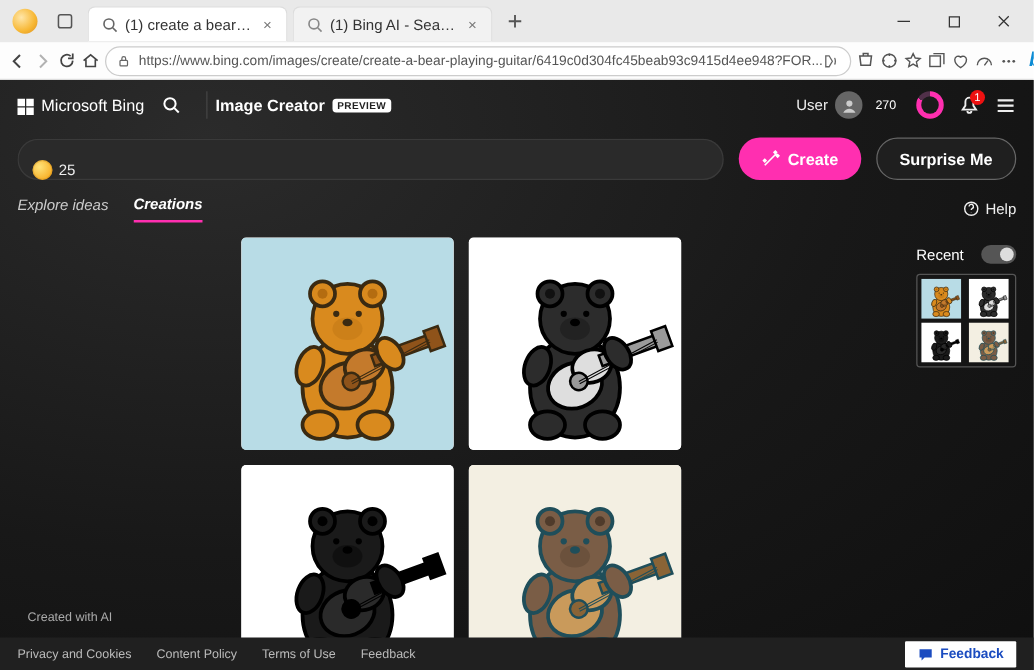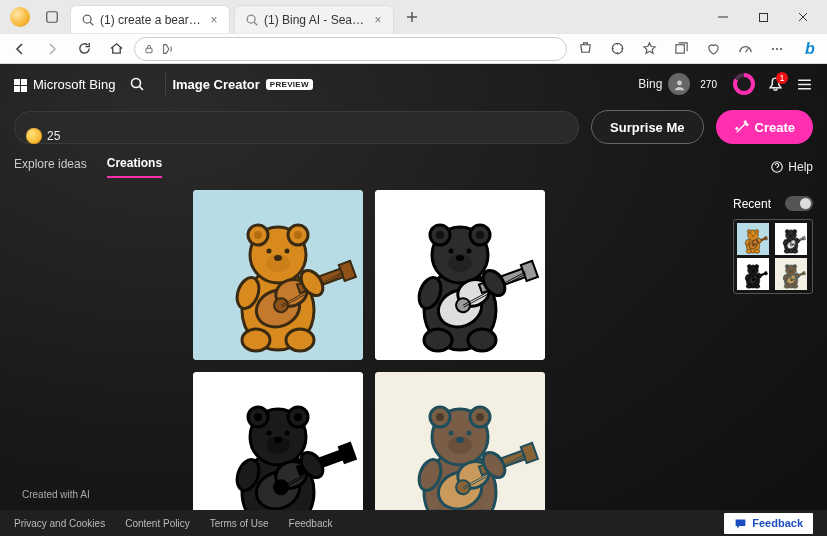--- a/index.html
+++ b/index.html
@@ -48,21 +48,21 @@
   .promptbar { display:flex; align-items:center; gap:12px; padding: 6px 14px 2px 14px; }
   .prompt-wrap { flex:1; display:flex; align-items:center; background:#2a2a2a; border-radius:24px; padding: 0 6px 0 2px; box-shadow: inset 0 0 0 1px #3a3a3a; }
   .prompt-input { flex:1; height:38px; border:2px solid #d41826; background:#2a2a2a; color:#eee; font-size:12px; padding:0 12px; outline:none; }
   .prompt-coins { display:flex; align-items:center; gap:5px; font-size:12px; color:#eee; padding:0 10px;margin-top:17px; }
   .pill { height: 34px; border-radius: 18px; display:flex; align-items:center; justify-content:center; font-size:13px; font-weight:600; padding:0 18px; cursor:pointer; }
   .pill.primary { background:#ff2fb0; color:#fff; }
   .pill.secondary { background:#1f1f1f; color:#fff; border:1px solid #666; }
   .wand-ic { margin-right:6px; }
 
   .tabsrow { display:flex; align-items:center; gap:20px; padding: 10px 14px 8px 14px; font-size:12px; }
-  .ptab { color:#ccc; padding-bottom:6px; }
+  .ptab { color:#ccc; padding-bottom:6px;font-style:italic; }
   .ptab.active { color:#fff; font-weight:600; border-bottom:2px solid #ff2fb0; }
   .tabsrow .spacer { flex:1; }
   .help { display:flex; align-items:center; gap:4px; color:#eee; }
 
   .content { display:flex; padding: 4px 14px 0 14px; height: calc(100% - 150px); }
   .gallery { flex:1; display:flex; justify-content:center; }
   .grid { display:grid; grid-template-columns: 170px 170px; grid-template-rows: 170px 170px; gap: 12px; }
   .tile { background:#fff; border-radius:4px; overflow:hidden; position:relative; }
   .tile svg { width:100%; height:100%; display:block; }
   .aside { width: 90px; padding-left:10px; }
@@ -156,20 +156,21 @@
   <div class="ab-btn">
       <svg width="15" height="15" viewBox="0 0 16 16">
         <path d="M2 8l6-5 6 5M4 7v6h8V7" fill="none" stroke="#444" stroke-width="1.4"></path>
       </svg>
     </div>
   <div class="url-field">
     <svg class="lock" width="12" height="12" viewBox="0 0 16 16">
         <rect x="4" y="7" width="8" height="6" rx="1" fill="none" stroke="#666" stroke-width="1.3"></rect>
         <path d="M6 7V5a2 2 0 0 1 4 0v2" fill="none" stroke="#666" stroke-width="1.3"></path>
       </svg>
+    <span class="url-text">https://www.bing.com/images/create/create-a-bear-playing-guitar/6419c0d304fc45beab93c9415d4ee948?FOR...</span>
     <svg width="14" height="14" viewBox="0 0 16 16">
         <path d="M3 3h3l3 5-3 5H3zM11 5c1 1 1 5 0 6" fill="none" stroke="#666" stroke-width="1.2"></path>
       </svg>
   </div>
   <div class="ab-btn">
       <svg width="15" height="15" viewBox="0 0 16 16">
         <path d="M3 4h10l-1 8H4zM6 4V2h4v2" fill="none" stroke="#555" stroke-width="1.3"></path>
       </svg>
     </div>
   <div class="ab-btn">
@@ -226,21 +227,21 @@
       <svg width="16" height="16" viewBox="0 0 16 16">
           <circle cx="7" cy="7" r="4.5" fill="none" stroke="#fff" stroke-width="1.6"></circle>
           <path d="M10.5 10.5 14 14" stroke="#fff" stroke-width="1.6"></path>
         </svg>
     </div>
     <div class="vsep"></div>
     <span class="app-title">Image Creator</span>
     <span class="preview-badge">PREVIEW</span>
     <div class="spacer"></div>
     <div class="user-chip">
-      <span>Bing</span>
+      <span>User</span>
       <div class="avatar">
         <svg width="13" height="13" viewBox="0 0 16 16">
             <circle cx="8" cy="6" r="3" fill="#ccc"></circle>
             <path d="M2 15c1-3 4-4 6-4s5 1 6 4" fill="#ccc"></path>
           </svg>
       </div>
     </div>
     <div class="coin-chip">
       <span>270</span>
     </div>
@@ -260,28 +261,28 @@
     </div>
   </div>
 
   <div class="promptbar">
     <div class="prompt-wrap">
       <div class="prompt-coins">
         <span class="coin"></span>
         <span>25</span>
       </div>
     </div>
-    <div class="pill secondary">
-      <span>Surprise Me</span>
-    </div>
     <div class="pill primary">
       <svg class="wand-ic" width="15" height="15" viewBox="0 0 16 16">
           <path d="M3 13 13 3M11 2l1 1 1-1-1-1zM13 5l1 1 1-1-1-1zM2 9l1 1 1-1-1-1z" stroke="#fff" stroke-width="1.4" fill="none"></path>
         </svg>
       <span>Create</span>
+    </div>
+    <div class="pill secondary">
+      <span>Surprise Me</span>
     </div>
   </div>
 
   <div class="tabsrow">
     <span class="ptab">Explore ideas</span>
     <span class="ptab active">Creations</span>
     <div class="spacer"></div>
     <div class="help">
       <svg width="14" height="14" viewBox="0 0 16 16">
           <circle cx="8" cy="8" r="6" fill="none" stroke="#eee" stroke-width="1.3"></circle>

